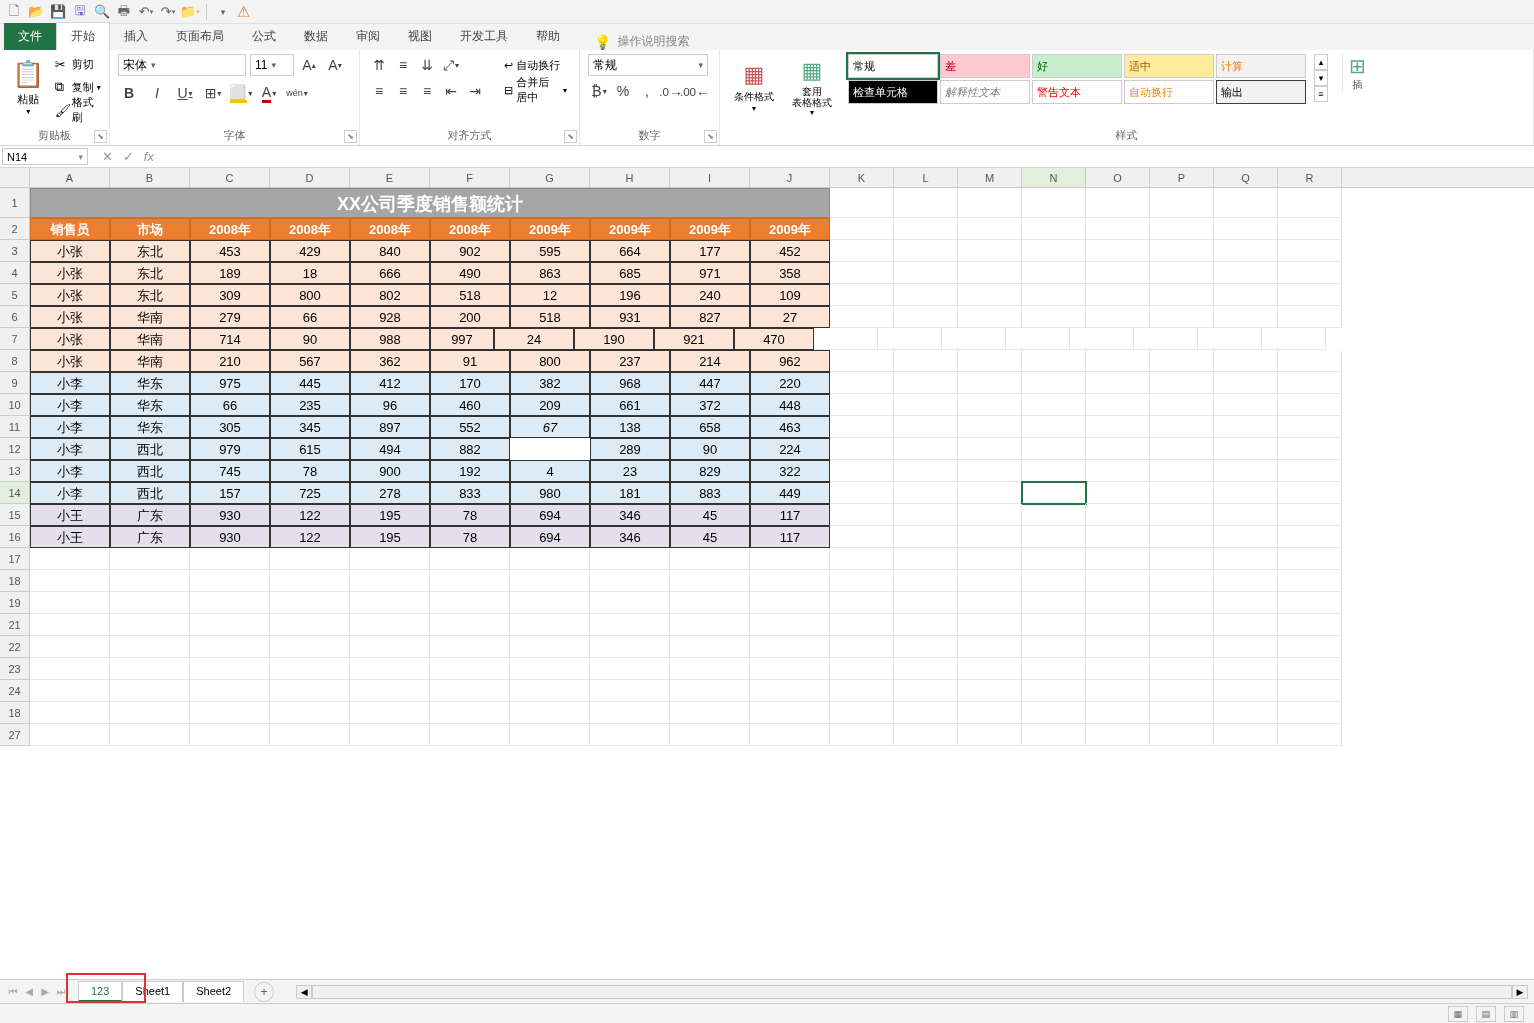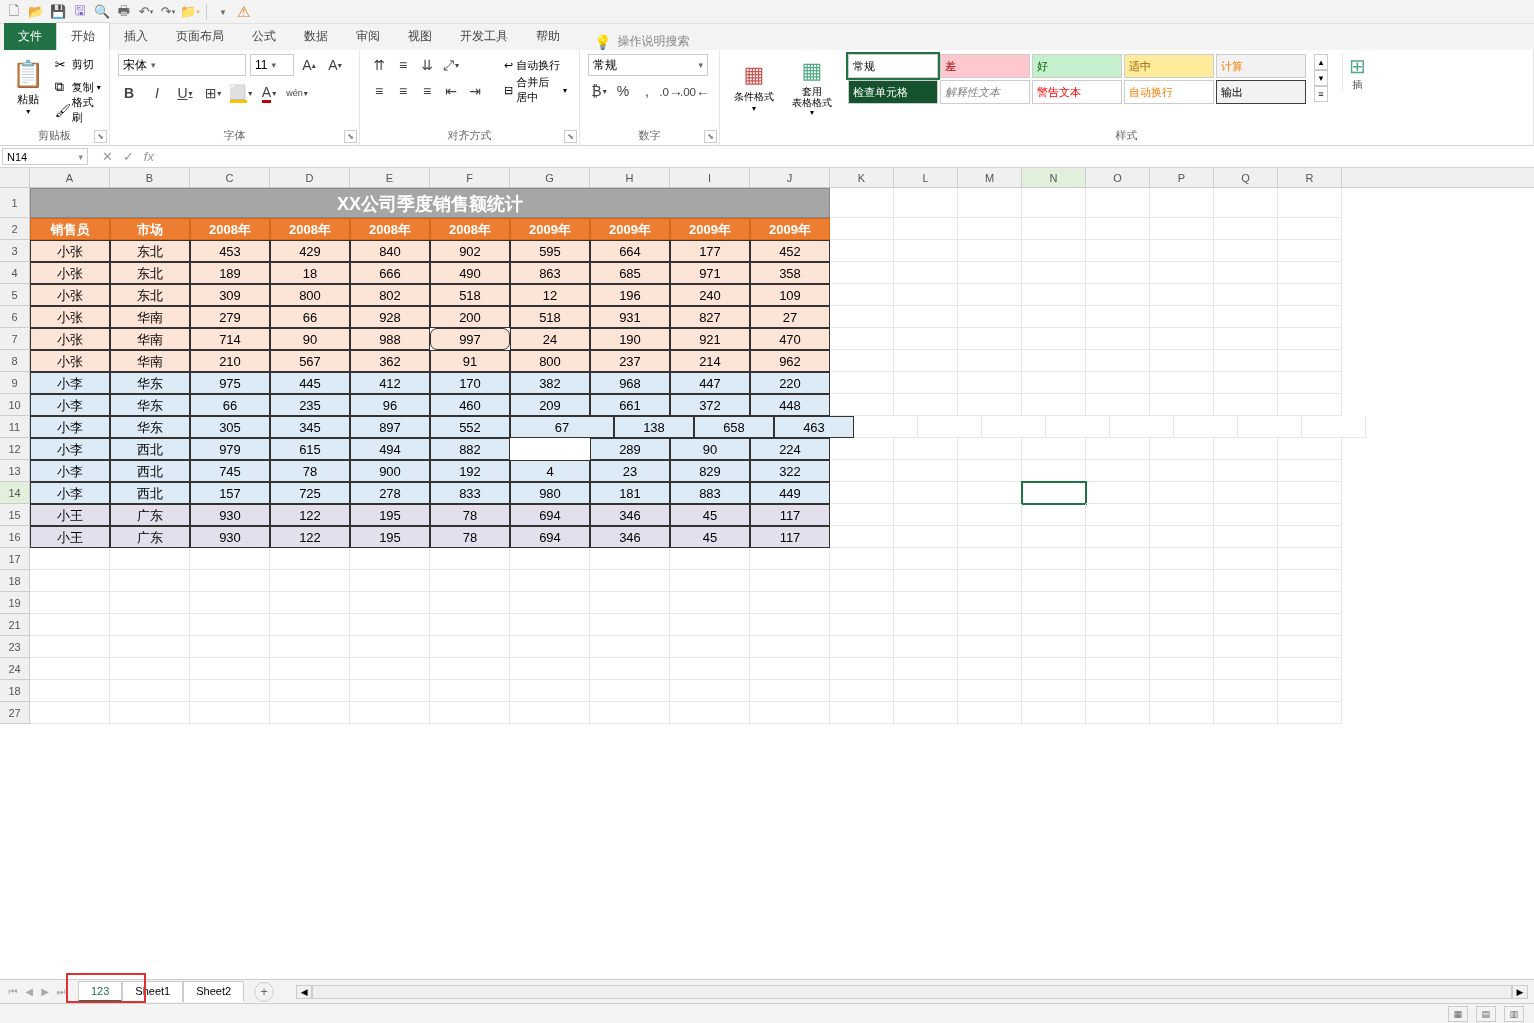--- a/index.html
+++ b/index.html
@@ -270,21 +270,21 @@
         <span style="font-size:10px;white-space:pre;text-align:center;line-height:1.1">套用
 表格格式</span>
           <span style="font-size:8px">▾</span>
       </div>
       <div class="style-gallery">
         <div class="style-cell" style="outline:2px solid #217346">常规</div>
         <div class="style-cell" style="background:#ffc7ce;color:#9c0006">差</div>
         <div class="style-cell" style="background:#c6efce;color:#006100">好</div>
         <div class="style-cell" style="background:#ffeb9c;color:#9c5700">适中</div>
         <div class="style-cell" style="background:#f2f2f2;color:#fa7d00;">计算</div>
-        <div class="style-cell" style="background:#14532d;color:#fff">检查单元格</div>
+        <div class="style-cell" style="background:#000000;color:#fff">检查单元格</div>
         <div class="style-cell" style="font-style:italic;color:#7f7f7f">解释性文本</div>
         <div class="style-cell" style="color:#ff0000">警告文本</div>
         <div class="style-cell" style="color:#fa7d00">自动换行</div>
         <div class="style-cell" style="background:#f2f2f2;border:1px solid #3f3f3f">输出</div>
       </div>
       <div class="gallery-nav">
         <div>▴</div>
         <div>▾</div>
         <div>≡</div>
       </div>
@@ -452,21 +452,21 @@
         <div class="cell" style="width: 64px;"></div>
         <div class="cell" style="width: 64px;"></div>
       </div>
       <div class="row">
         <div class="rowhead">7</div>
         <div class="cell drow fill-peach" style="width: 80px;">小张</div>
         <div class="cell drow fill-peach" style="width: 80px;">华南</div>
         <div class="cell drow fill-peach" style="width: 80px;">714</div>
         <div class="cell drow fill-peach" style="width: 80px;">90</div>
         <div class="cell drow fill-peach" style="width: 80px;">988</div>
-        <div class="cell drow fill-peach" style="width: 80px; border-radius: 7px;">997</div>
+        <div class="cell drow fill-peach" style="width: 64px;">997</div>
         <div class="cell drow fill-peach" style="width: 80px;">24</div>
         <div class="cell drow fill-peach" style="width: 80px;">190</div>
         <div class="cell drow fill-peach" style="width: 80px;">921</div>
         <div class="cell drow fill-peach" style="width: 80px;">470</div>
         <div class="cell" style="width: 64px;"></div>
         <div class="cell" style="width: 64px;"></div>
         <div class="cell" style="width: 64px;"></div>
         <div class="cell" style="width: 64px;"></div>
         <div class="cell" style="width: 64px;"></div>
         <div class="cell" style="width: 64px;"></div>
@@ -537,21 +537,21 @@
         <div class="cell" style="width: 64px;"></div>
       </div>
       <div class="row">
         <div class="rowhead">11</div>
         <div class="cell drow fill-blue" style="width: 80px;">小李</div>
         <div class="cell drow fill-blue" style="width: 80px;">华东</div>
         <div class="cell drow fill-blue" style="width: 80px;">305</div>
         <div class="cell drow fill-blue" style="width: 80px;">345</div>
         <div class="cell drow fill-blue" style="width: 80px;">897</div>
         <div class="cell drow fill-blue" style="width: 80px;">552</div>
-        <div class="cell drow fill-blue" style="width: 104px;">67</div>
+        <div class="cell drow fill-blue" style="width: 80px; font-style: italic;">67</div>
         <div class="cell drow fill-blue" style="width: 80px;">138</div>
         <div class="cell drow fill-blue" style="width: 80px;">658</div>
         <div class="cell drow fill-blue" style="width: 80px;">463</div>
         <div class="cell" style="width: 64px;"></div>
         <div class="cell" style="width: 64px;"></div>
         <div class="cell" style="width: 64px;"></div>
         <div class="cell" style="width: 64px;"></div>
         <div class="cell" style="width: 64px;"></div>
         <div class="cell" style="width: 64px;"></div>
         <div class="cell" style="width: 64px;"></div>
@@ -740,20 +740,41 @@
         <div class="cell" style="width: 64px;"></div>
         <div class="cell" style="width: 64px;"></div>
         <div class="cell" style="width: 64px;"></div>
         <div class="cell" style="width: 64px;"></div>
         <div class="cell" style="width: 64px;"></div>
         <div class="cell" style="width: 64px;"></div>
         <div class="cell" style="width: 64px;"></div>
         <div class="cell" style="width: 64px;"></div>
       </div>
       <div class="row">
+        <div class="rowhead">22</div>
+        <div class="cell" style="width: 80px;"></div>
+        <div class="cell" style="width: 80px;"></div>
+        <div class="cell" style="width: 80px;"></div>
+        <div class="cell" style="width: 80px;"></div>
+        <div class="cell" style="width: 80px;"></div>
+        <div class="cell" style="width: 80px;"></div>
+        <div class="cell" style="width: 80px;"></div>
+        <div class="cell" style="width: 80px;"></div>
+        <div class="cell" style="width: 80px;"></div>
+        <div class="cell" style="width: 80px;"></div>
+        <div class="cell" style="width: 64px;"></div>
+        <div class="cell" style="width: 64px;"></div>
+        <div class="cell" style="width: 64px;"></div>
+        <div class="cell" style="width: 64px;"></div>
+        <div class="cell" style="width: 64px;"></div>
+        <div class="cell" style="width: 64px;"></div>
+        <div class="cell" style="width: 64px;"></div>
+        <div class="cell" style="width: 64px;"></div>
+      </div>
+      <div class="row">
         <div class="rowhead">23</div>
         <div class="cell" style="width: 80px;"></div>
         <div class="cell" style="width: 80px;"></div>
         <div class="cell" style="width: 80px;"></div>
         <div class="cell" style="width: 80px;"></div>
         <div class="cell" style="width: 80px;"></div>
         <div class="cell" style="width: 80px;"></div>
         <div class="cell" style="width: 80px;"></div>
         <div class="cell" style="width: 80px;"></div>
         <div class="cell" style="width: 80px;"></div>

